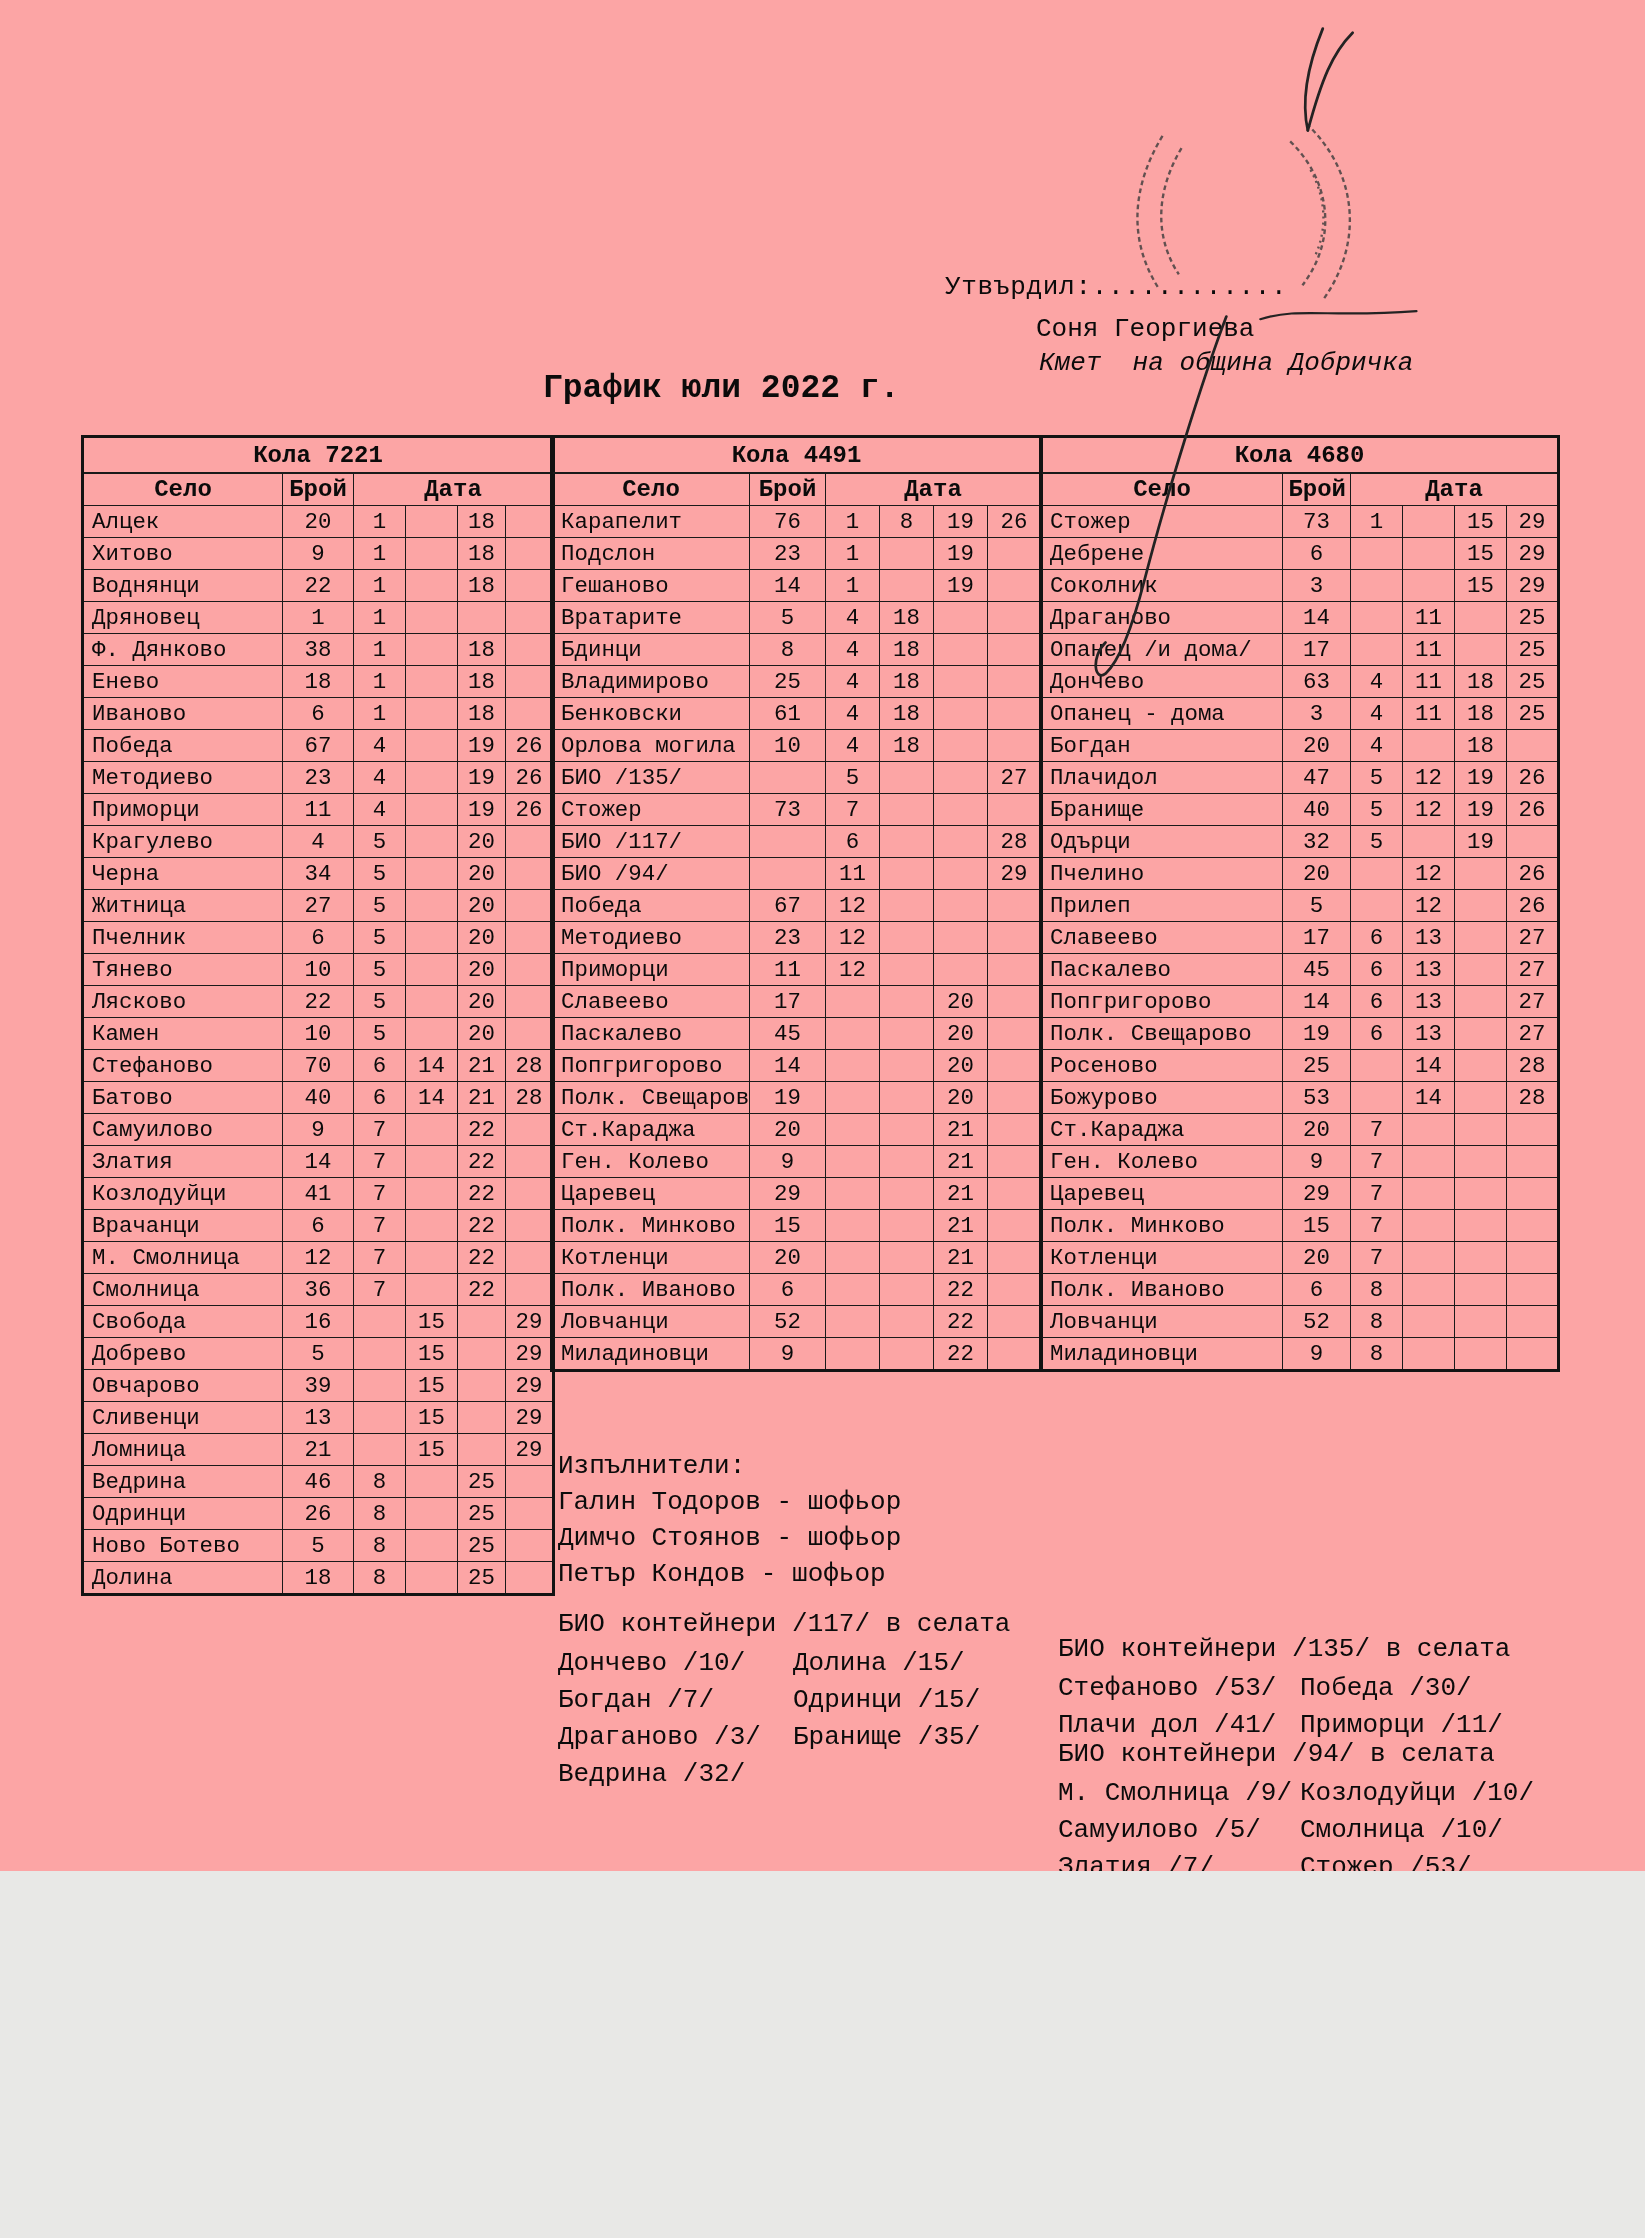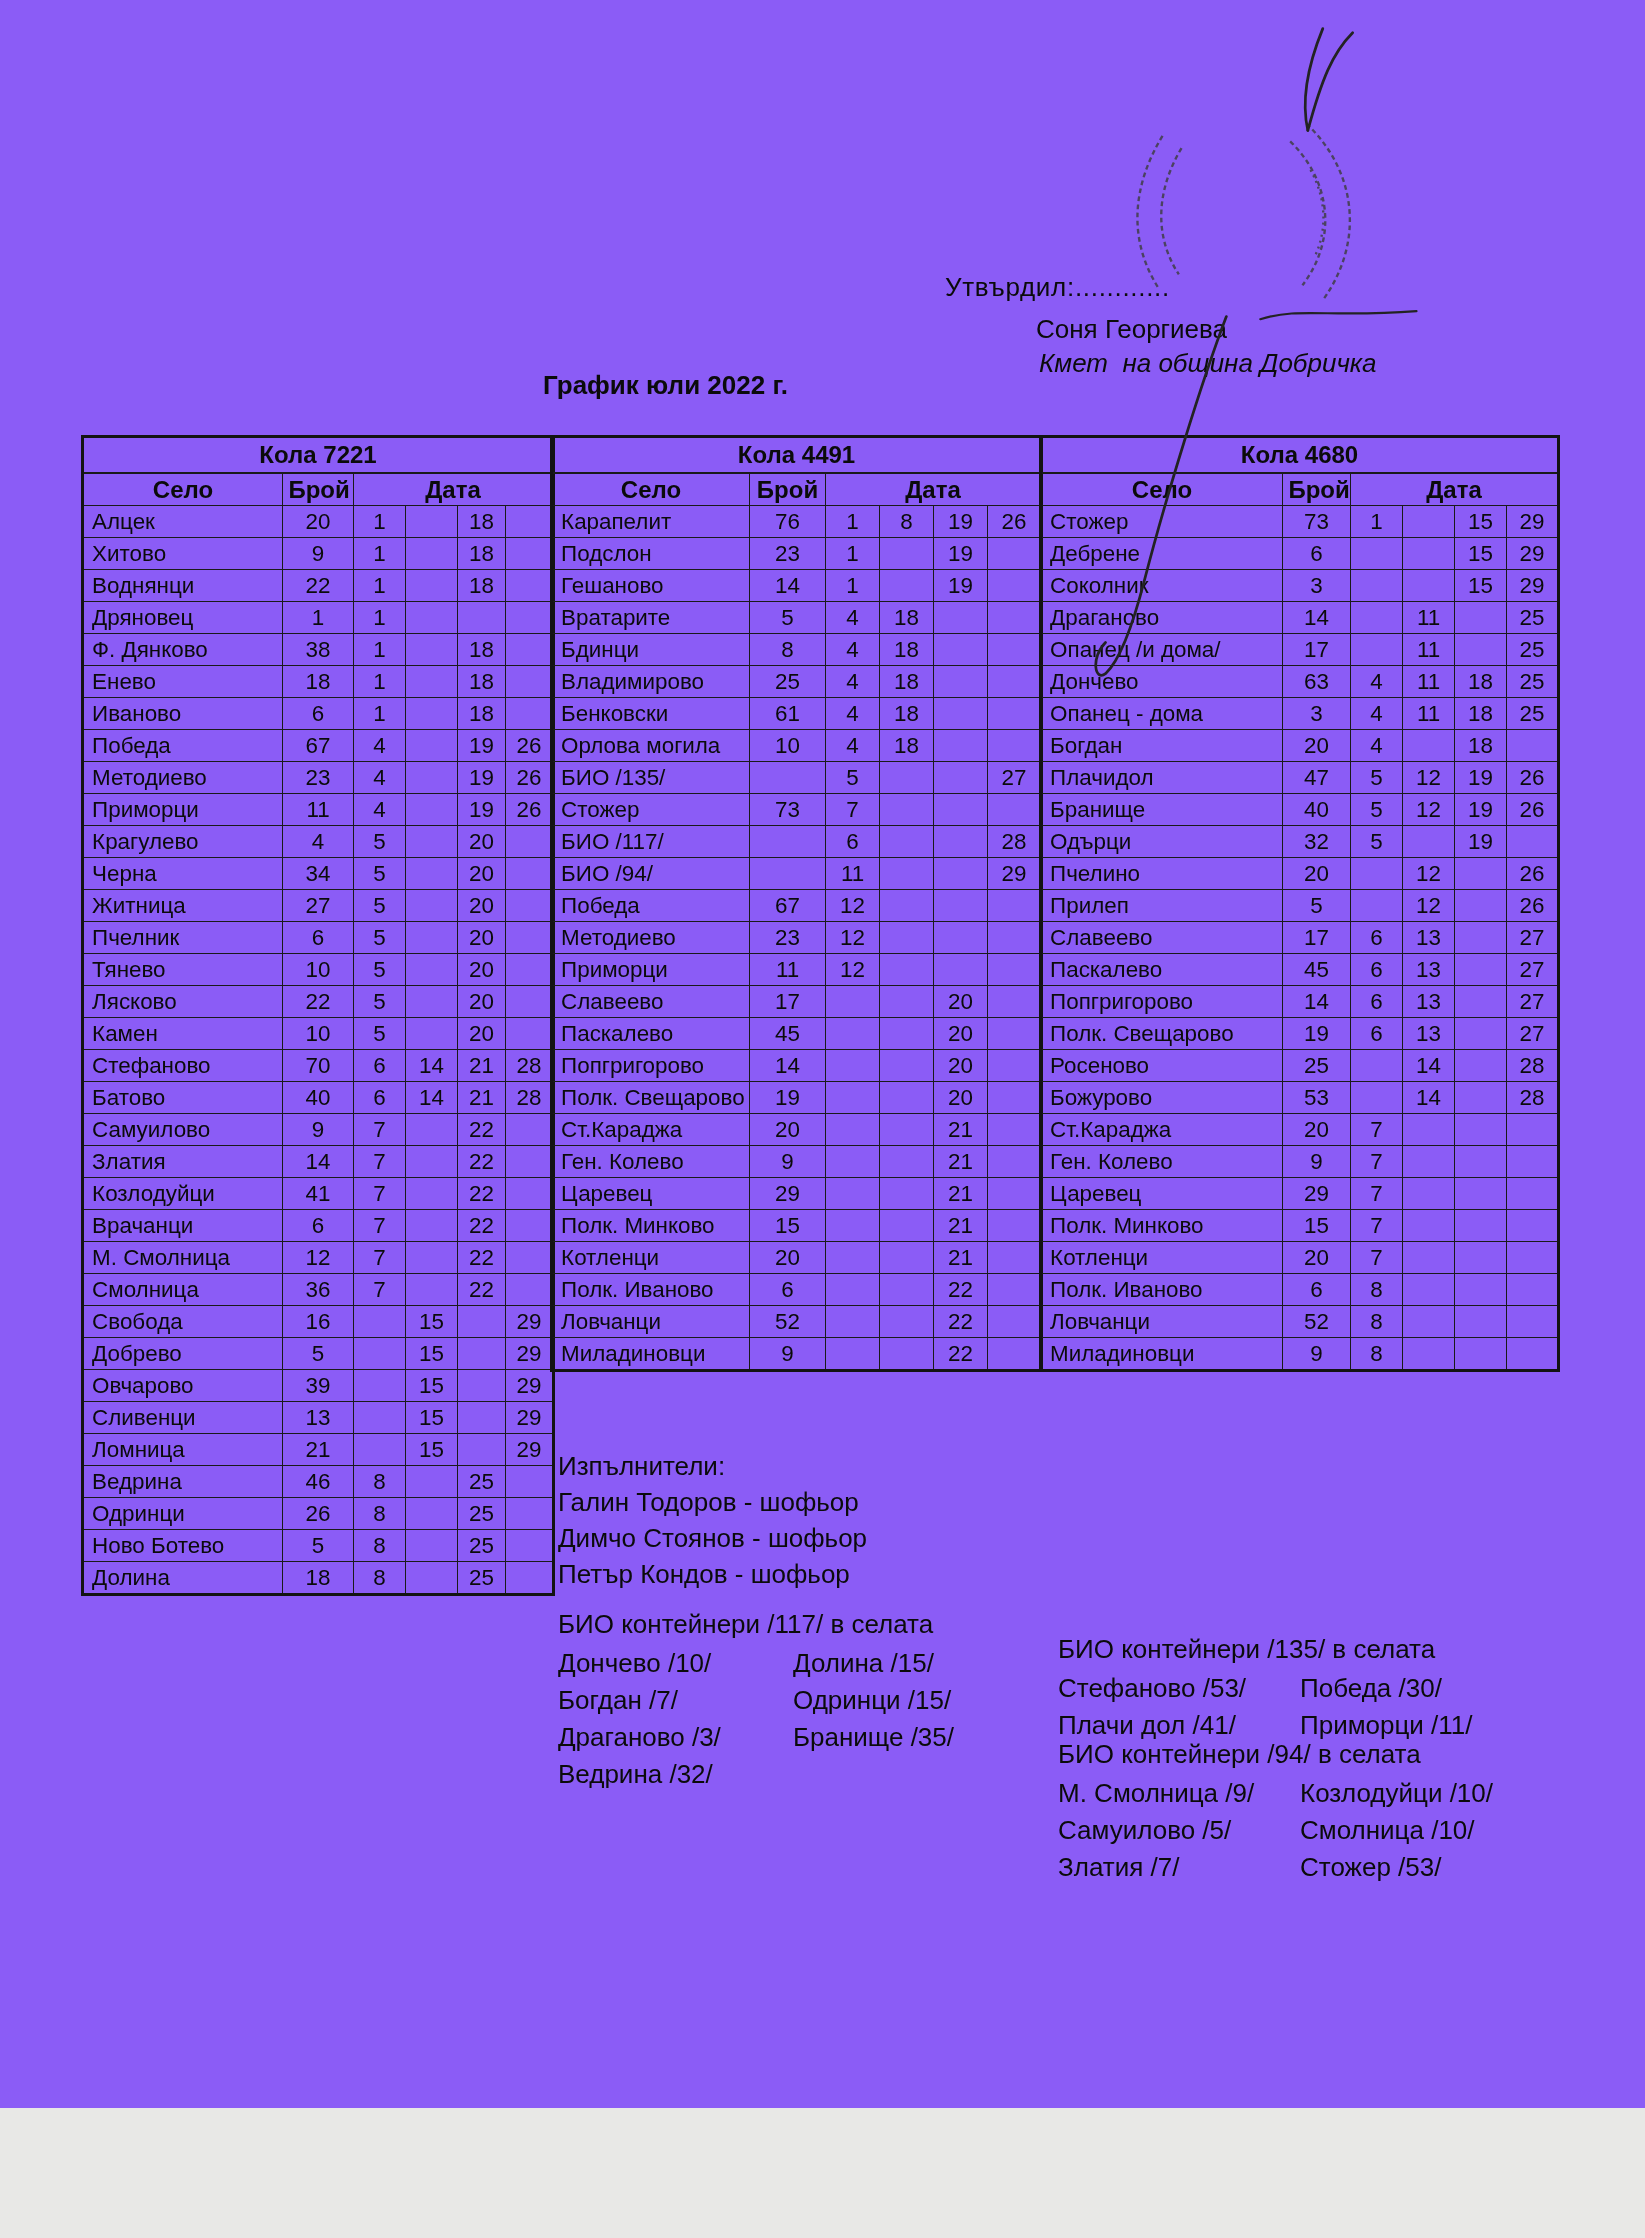--- a/index.html
+++ b/index.html
@@ -1,26 +1,26 @@
 <!DOCTYPE html>
 <html style="font-size:11px"><head>
 <meta charset="utf-8">
 <style>
   html,body{margin:0;padding:0;background:#e8e8e6;}
   .page{
-    position:relative; width:1646px; height:2108px;
-    background:#8b5cf6; color:#0b0b0b;
-    font-family:Liberation Sans, sans-serif;
+    position:relative; width:1646px; height:1871px;
+    background:#fca5a5; color:#0b0b0b;
+    font-family:Liberation Mono, monospace;
     overflow:hidden;
   }
   
   .approve-line{position:absolute; left:945px; top:272px; font-size:26px; letter-spacing:0.7px;}
   .approver-name{position:absolute; left:1036px; top:314px; font-size:26px;}
   .approver-title{position:absolute; left:1039px; top:348px; font-size:26px; font-style:italic; white-space:pre;}
-  .doc-title{position:absolute; left:543px; top:370px; font-size:26px; font-weight:700;}
+  .doc-title{position:absolute; left:543px; top:370px; font-size:33px; font-weight:700;}
 
   
   .doc-table{position:absolute; top:435px; border-collapse:collapse; table-layout:fixed;
              border:3.4px solid #131313;}
   .doc-table th,.doc-table td{
     border:1.7px solid #1a1a1a; height:31px; font-size:22.4px;
     padding:0 5.4px; white-space:nowrap; overflow:hidden;
   }
   .doc-table thead th{text-align:center; font-weight:700; font-size:24px;}
   .doc-table thead .kola th{height:34px; border-bottom-width:2px;}

